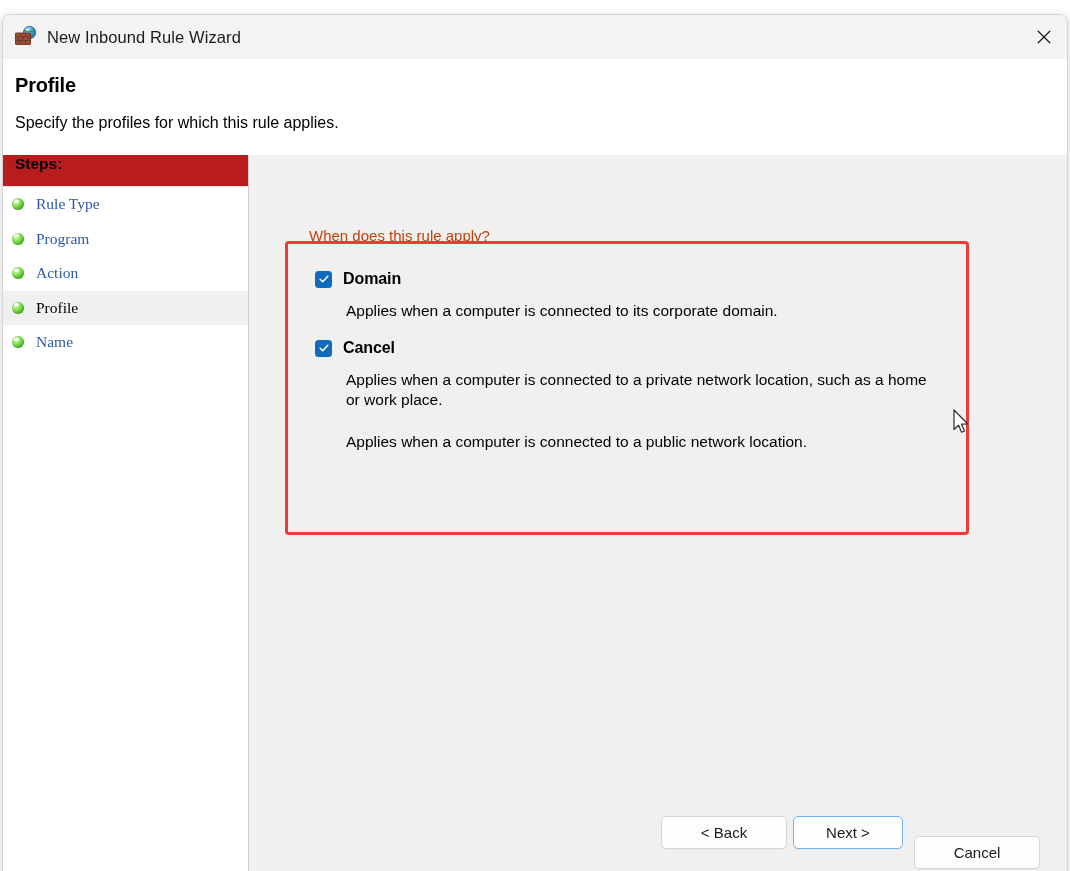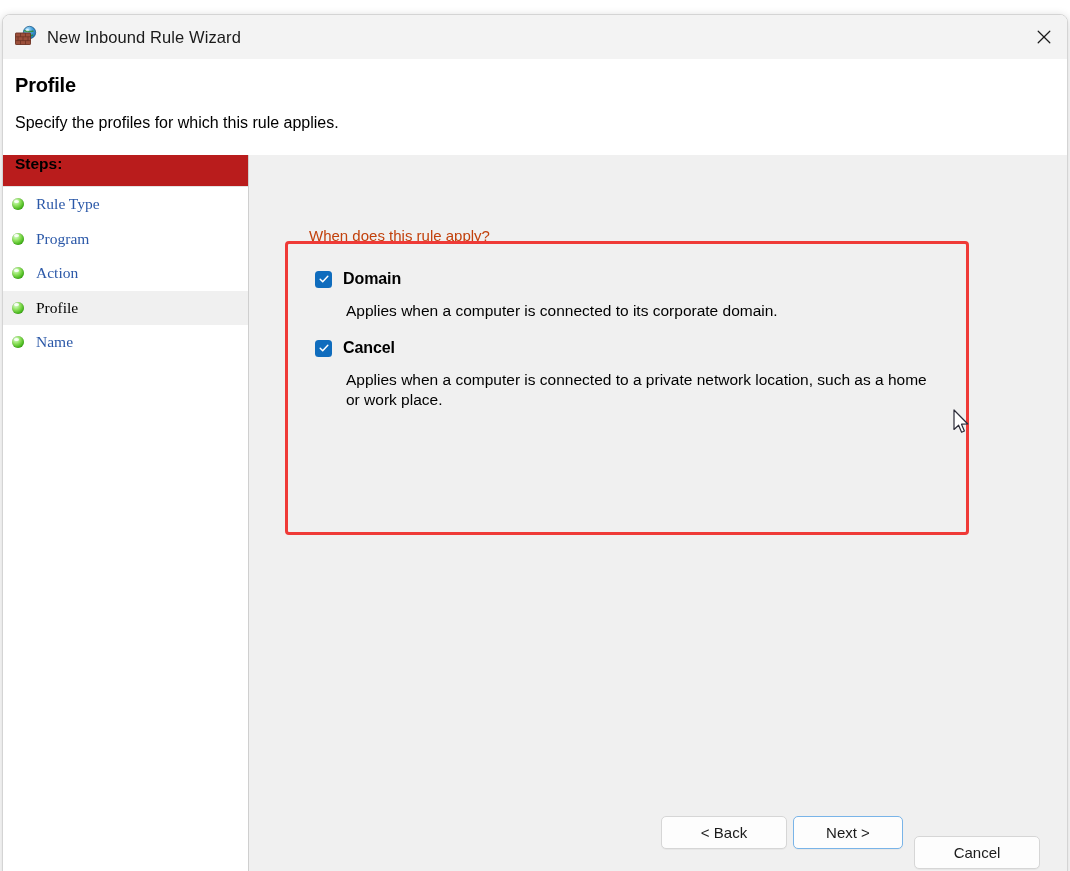--- a/index.html
+++ b/index.html
@@ -364,20 +364,21 @@
               <svg width="12" height="12" viewBox="0 0 12 12">
                 <path d="M2.2 6.2 L4.7 8.7 L9.8 3.3" stroke="#ffffff" stroke-width="1.5" fill="none" stroke-linecap="round" stroke-linejoin="round"></path>
               </svg>
             </span>
             <span class="profile-name">Cancel</span>
           </div>
           <div class="profile-desc">Applies when a computer is connected to a private network location, such as a home or work place.</div>
         </div>
 
         <div class="profile-item" style="top:175px; left:27px; width:640px;">
+          <div class="profile-desc">Applies when a computer is connected to a public network location.</div>
         </div>
 
       </div>
 
       <div id="footer">
         <button class="btn" id="btn-back">&lt; Back</button>
         <button class="btn default" id="btn-next">Next &gt;</button>
         <button class="btn" id="btn-cancel">Cancel</button>
       </div>
 

